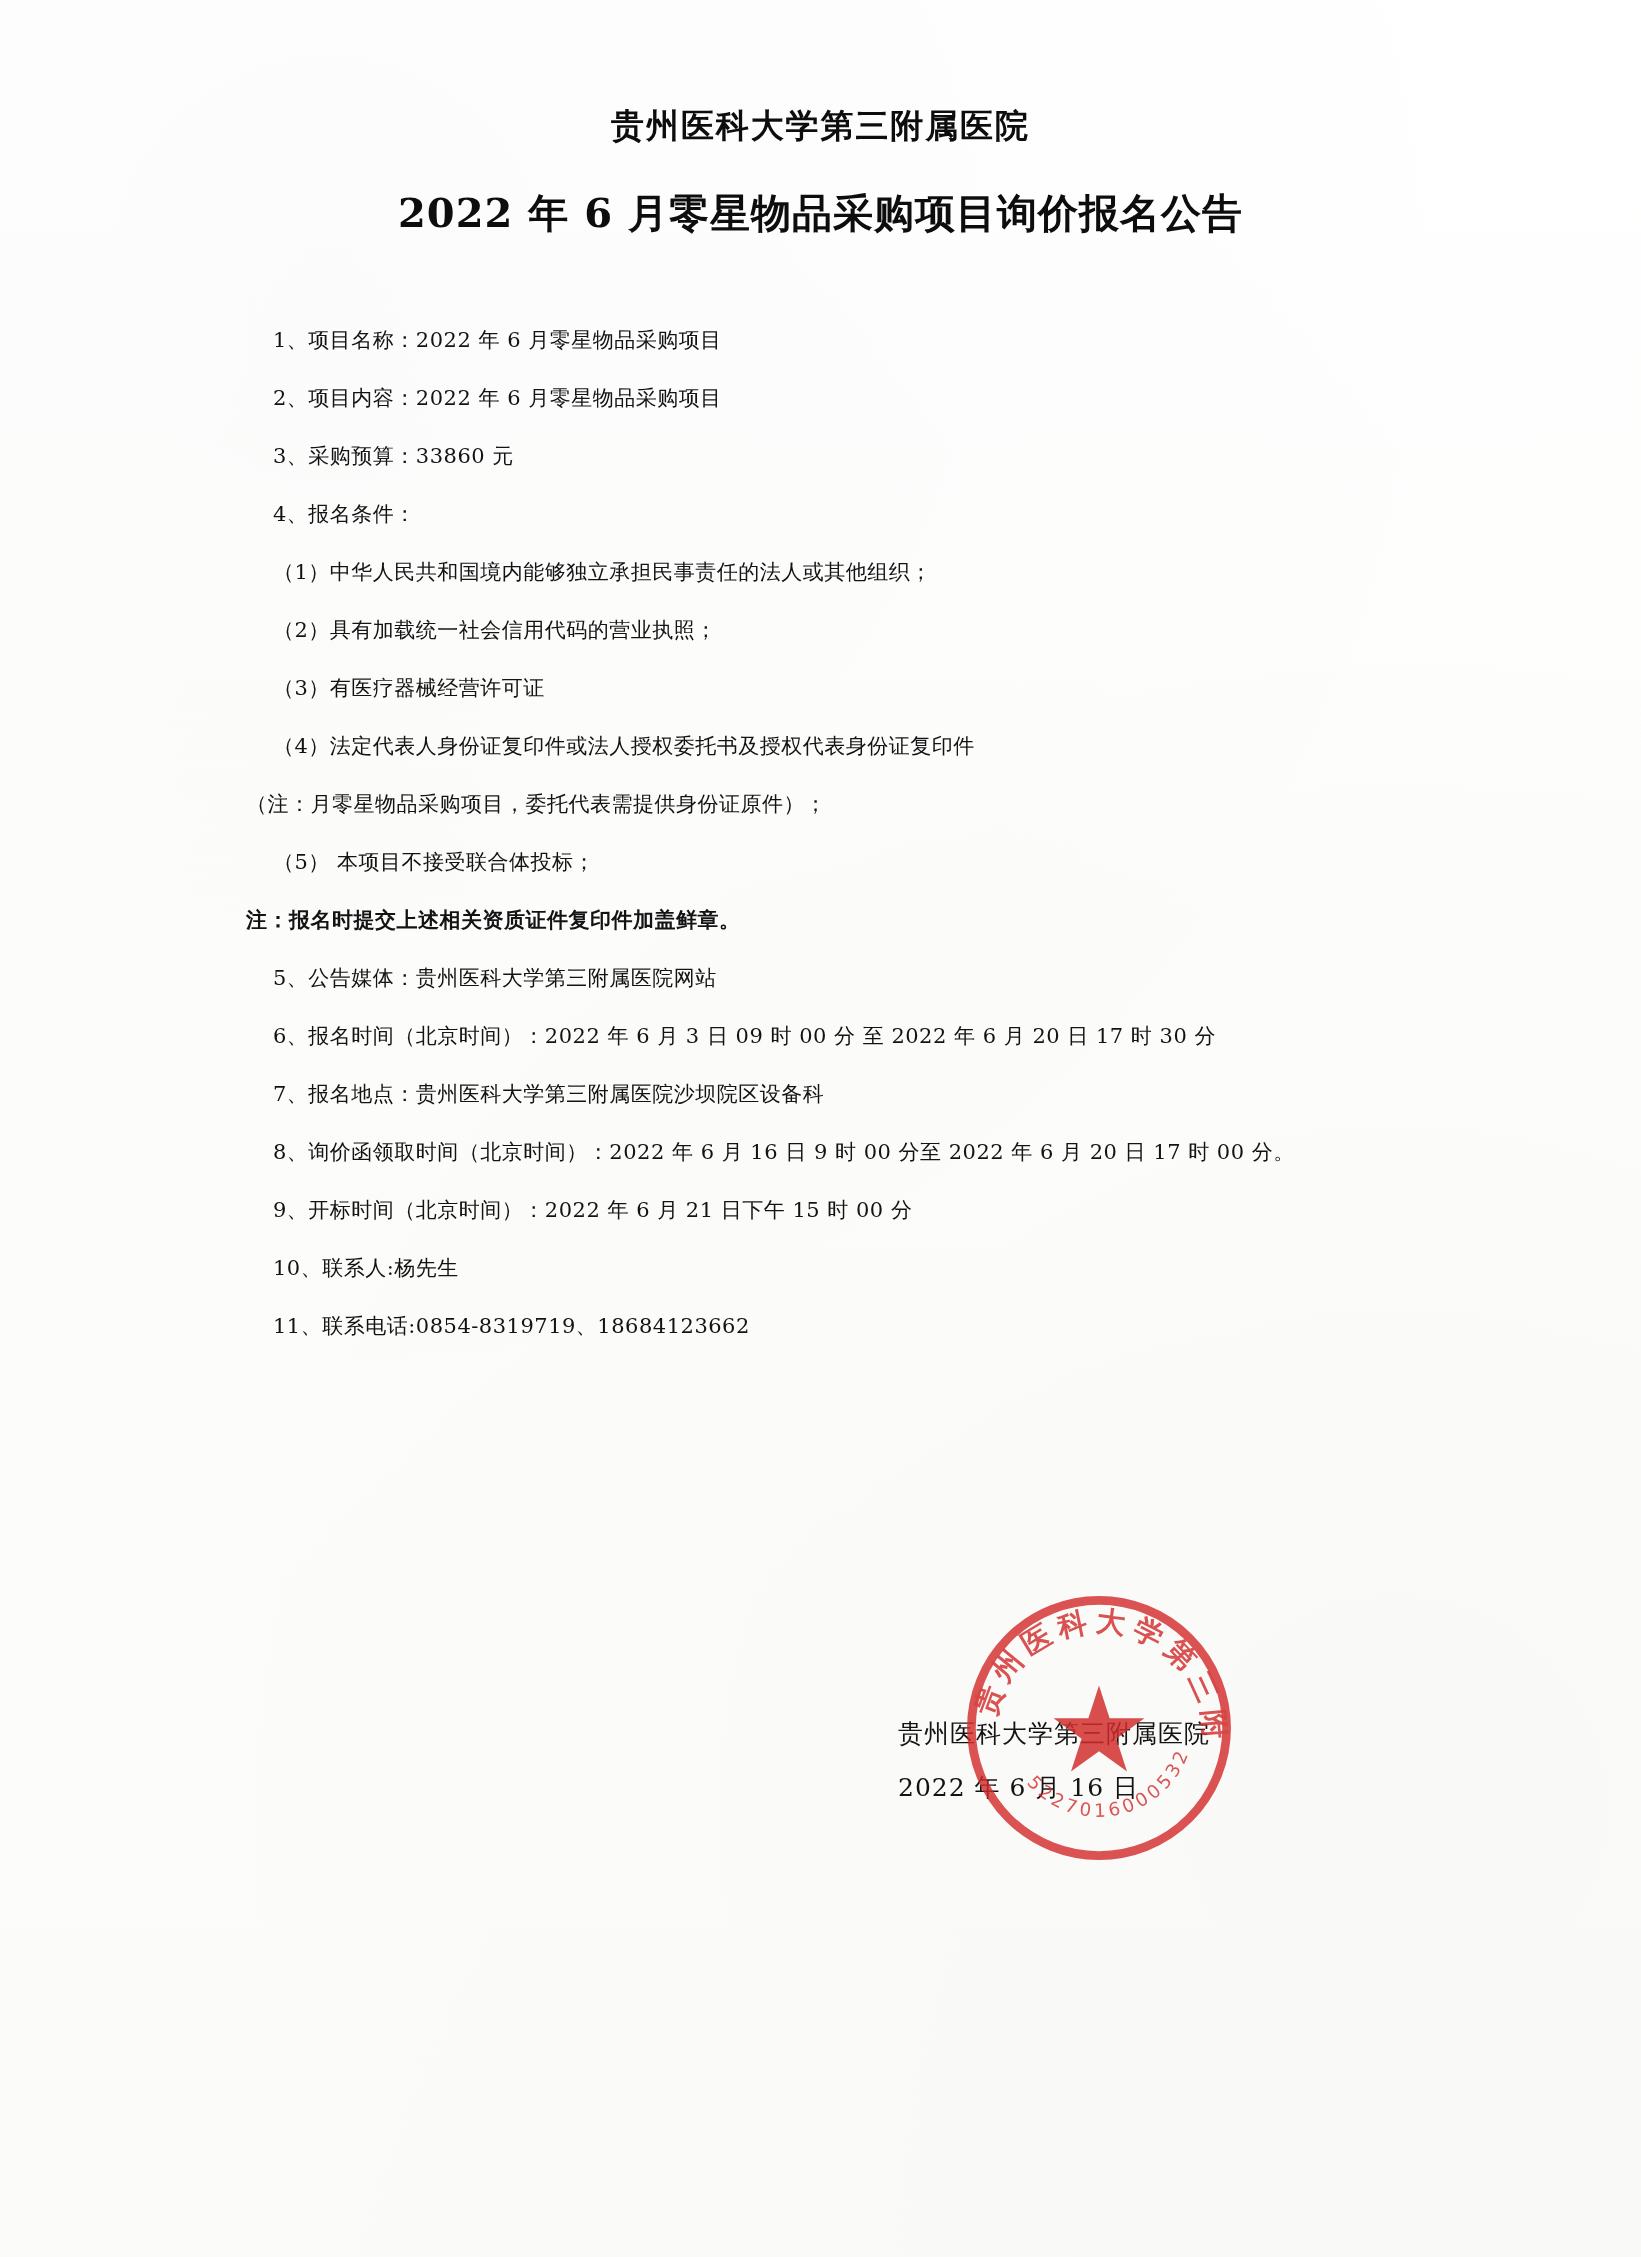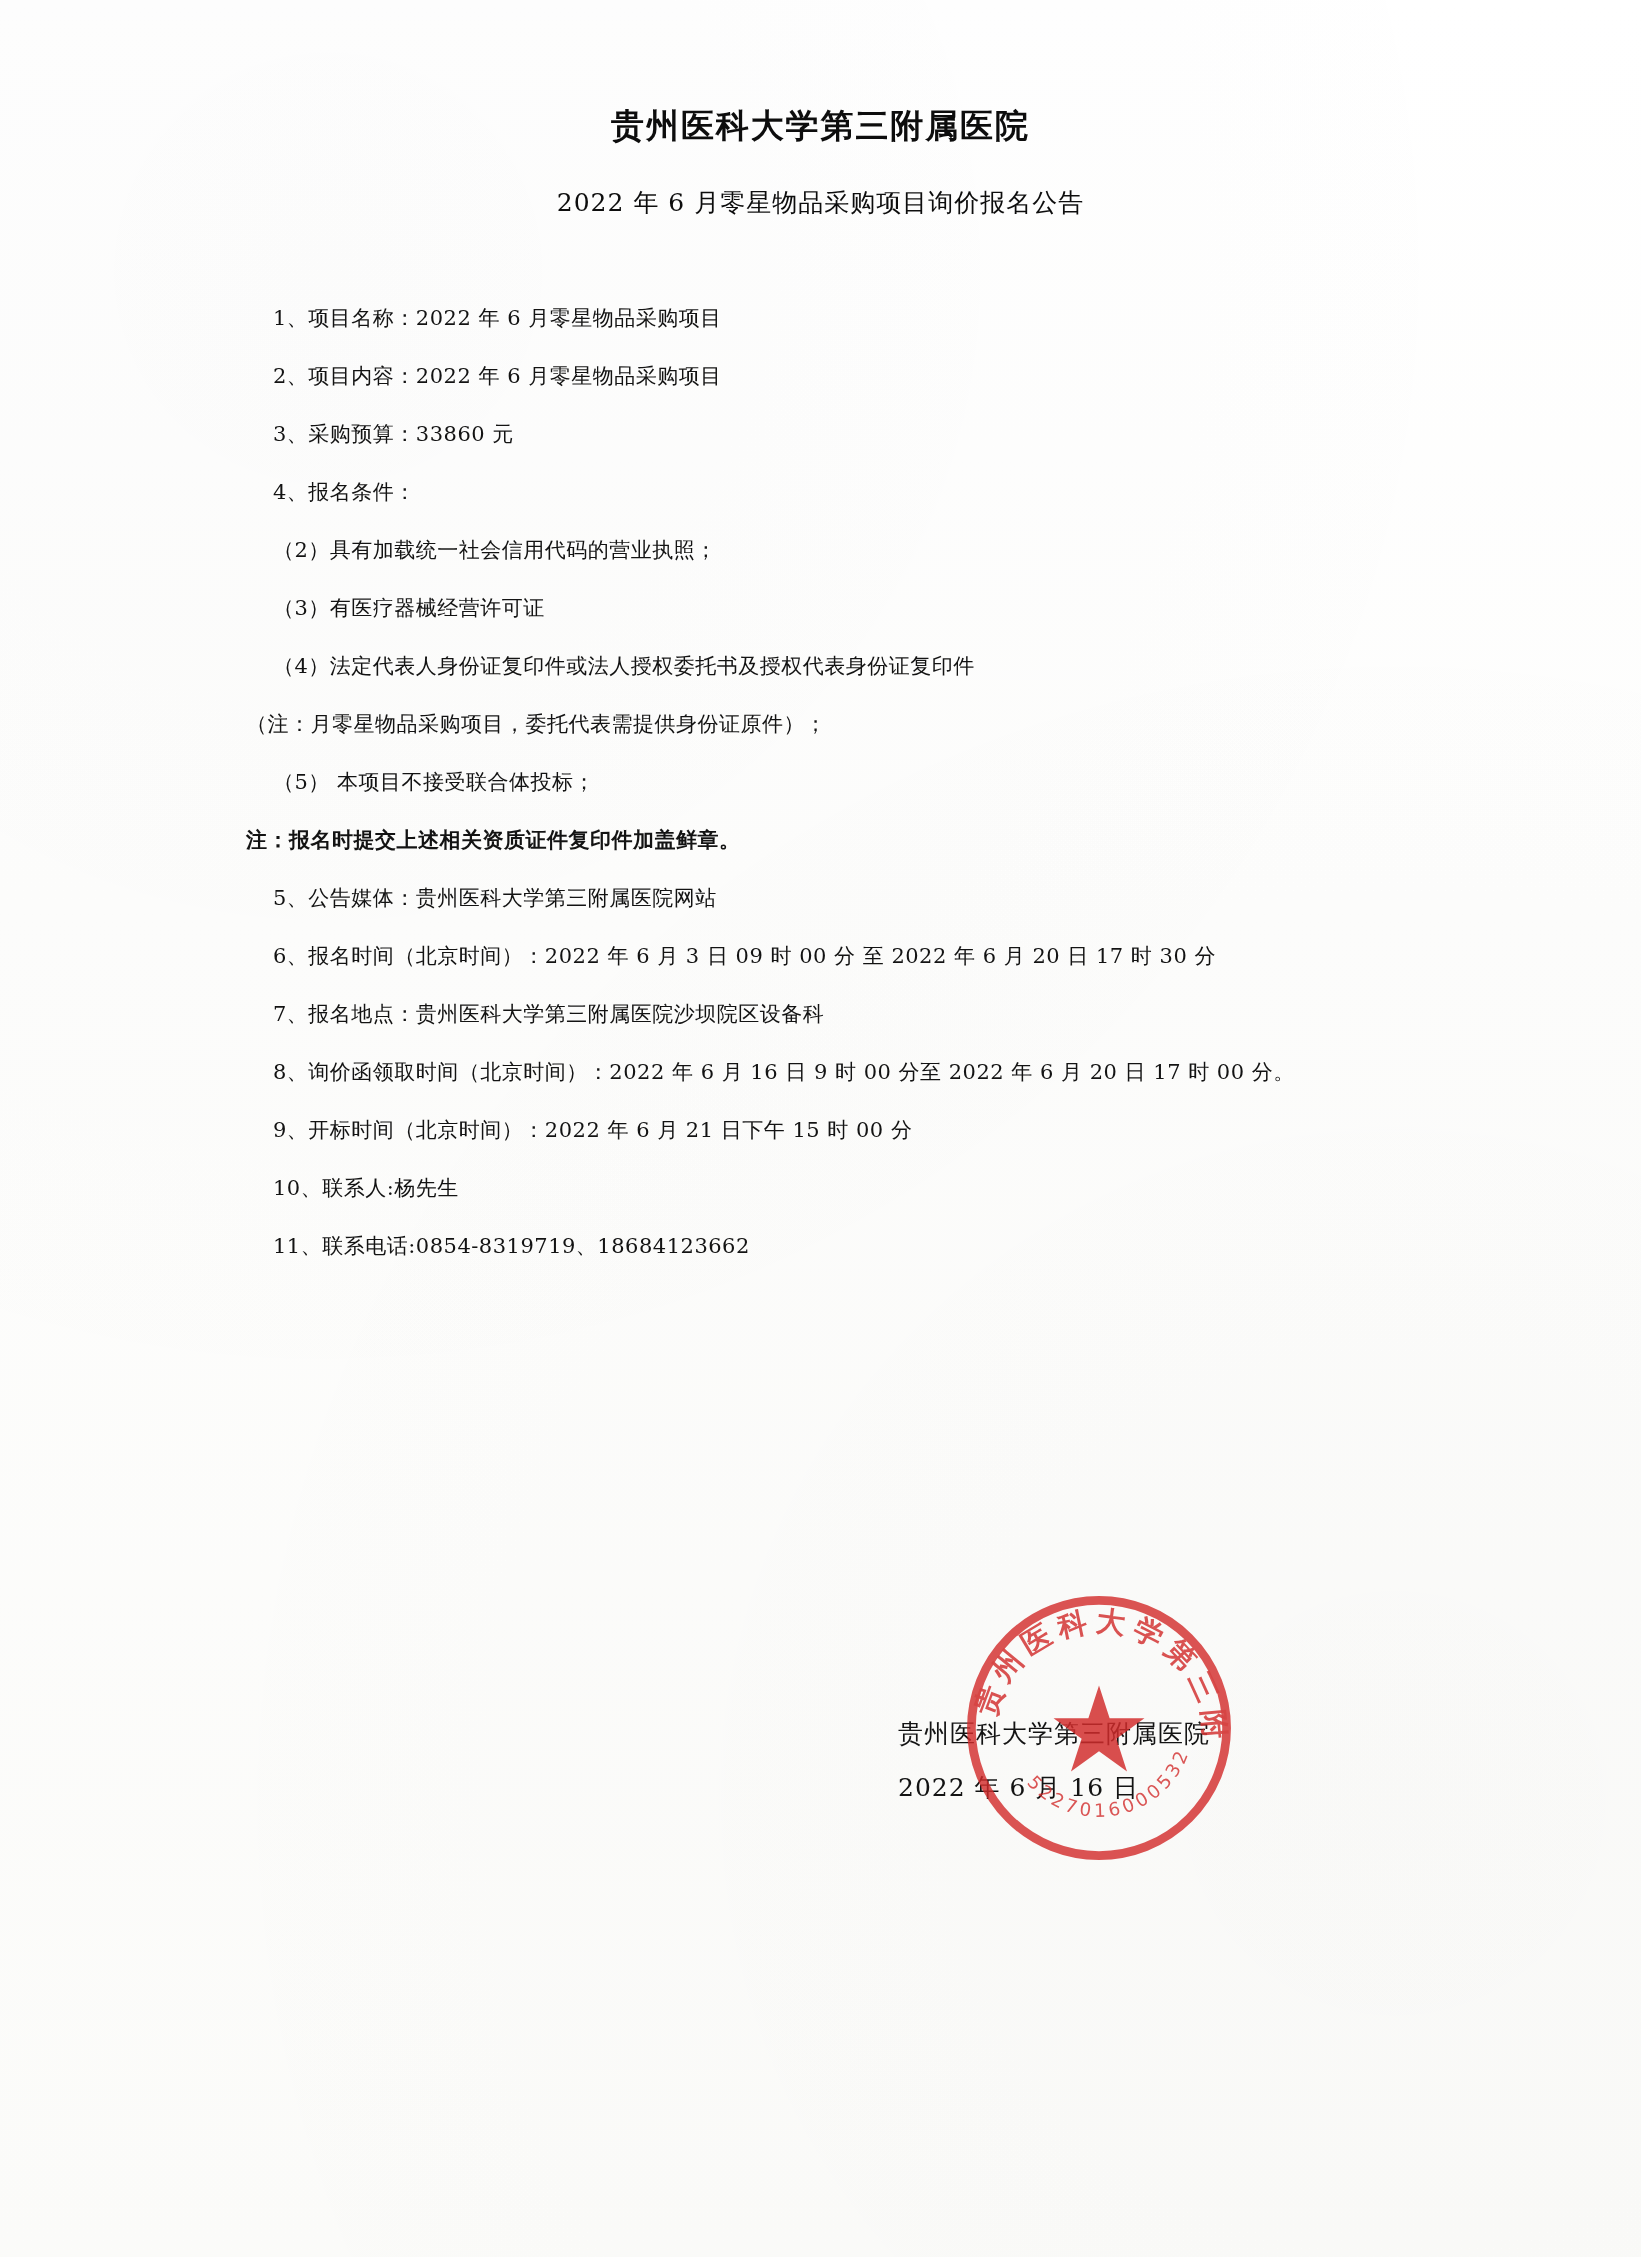--- a/index.html
+++ b/index.html
@@ -50,22 +50,22 @@
     font-family: "DejaVu Sans", "Liberation Sans", sans-serif;
     font-weight: bold;
     font-size: 33px;
     letter-spacing: 1.9px;
     color: #0d0d0d;
   }
 
   .title-line-2 {
     margin-top: 37px;
     font-family: "DejaVu Serif", "Liberation Serif", serif;
-    font-weight: normal;
-    font-size: 25px;
+    font-weight: bold;
+    font-size: 40px;
     letter-spacing: 1px;
     color: #0d0d0d;
   }
 
   .body-block {
     margin-top: 70px;
     padding: 0 203px 0 246px;
   }
 
   .para {
@@ -130,20 +130,21 @@
     <div class="title-block">
       <div class="title-line-1">贵州医科大学第三附属医院</div>
       <div class="title-line-2">2022 年 6 月零星物品采购项目询价报名公告</div>
     </div>
 
     <div class="body-block">
       <div class="para indent">1、项目名称：2022 年 6 月零星物品采购项目</div>
       <div class="para indent">2、项目内容：2022 年 6 月零星物品采购项目</div>
       <div class="para indent">3、采购预算：33860 元</div>
       <div class="para indent">4、报名条件：</div>
+      <div class="para indent">（1）中华人民共和国境内能够独立承担民事责任的法人或其他组织；</div>
       <div class="para indent">（2）具有加载统一社会信用代码的营业执照；</div>
       <div class="para indent">（3）有医疗器械经营许可证</div>
       <div class="para indent">（4）法定代表人身份证复印件或法人授权委托书及授权代表身份证复印件</div>
       <div class="para flush">（注：月零星物品采购项目，委托代表需提供身份证原件）；</div>
       <div class="para indent">（5） 本项目不接受联合体投标；</div>
       <div class="para flush bold">注：报名时提交上述相关资质证件复印件加盖鲜章。</div>
       <div class="para indent">5、公告媒体：贵州医科大学第三附属医院网站</div>
       <div class="para indent">6、报名时间（北京时间）：2022 年 6 月 3 日 09 时 00 分 至 2022 年 6 月 20 日 17 时 30 分</div>
       <div class="para indent">7、报名地点：贵州医科大学第三附属医院沙坝院区设备科</div>
       <div class="para indent">8、询价函领取时间（北京时间）：2022 年 6 月 16 日 9 时 00 分至 2022 年 6 月 20 日 17 时 00 分。</div>

